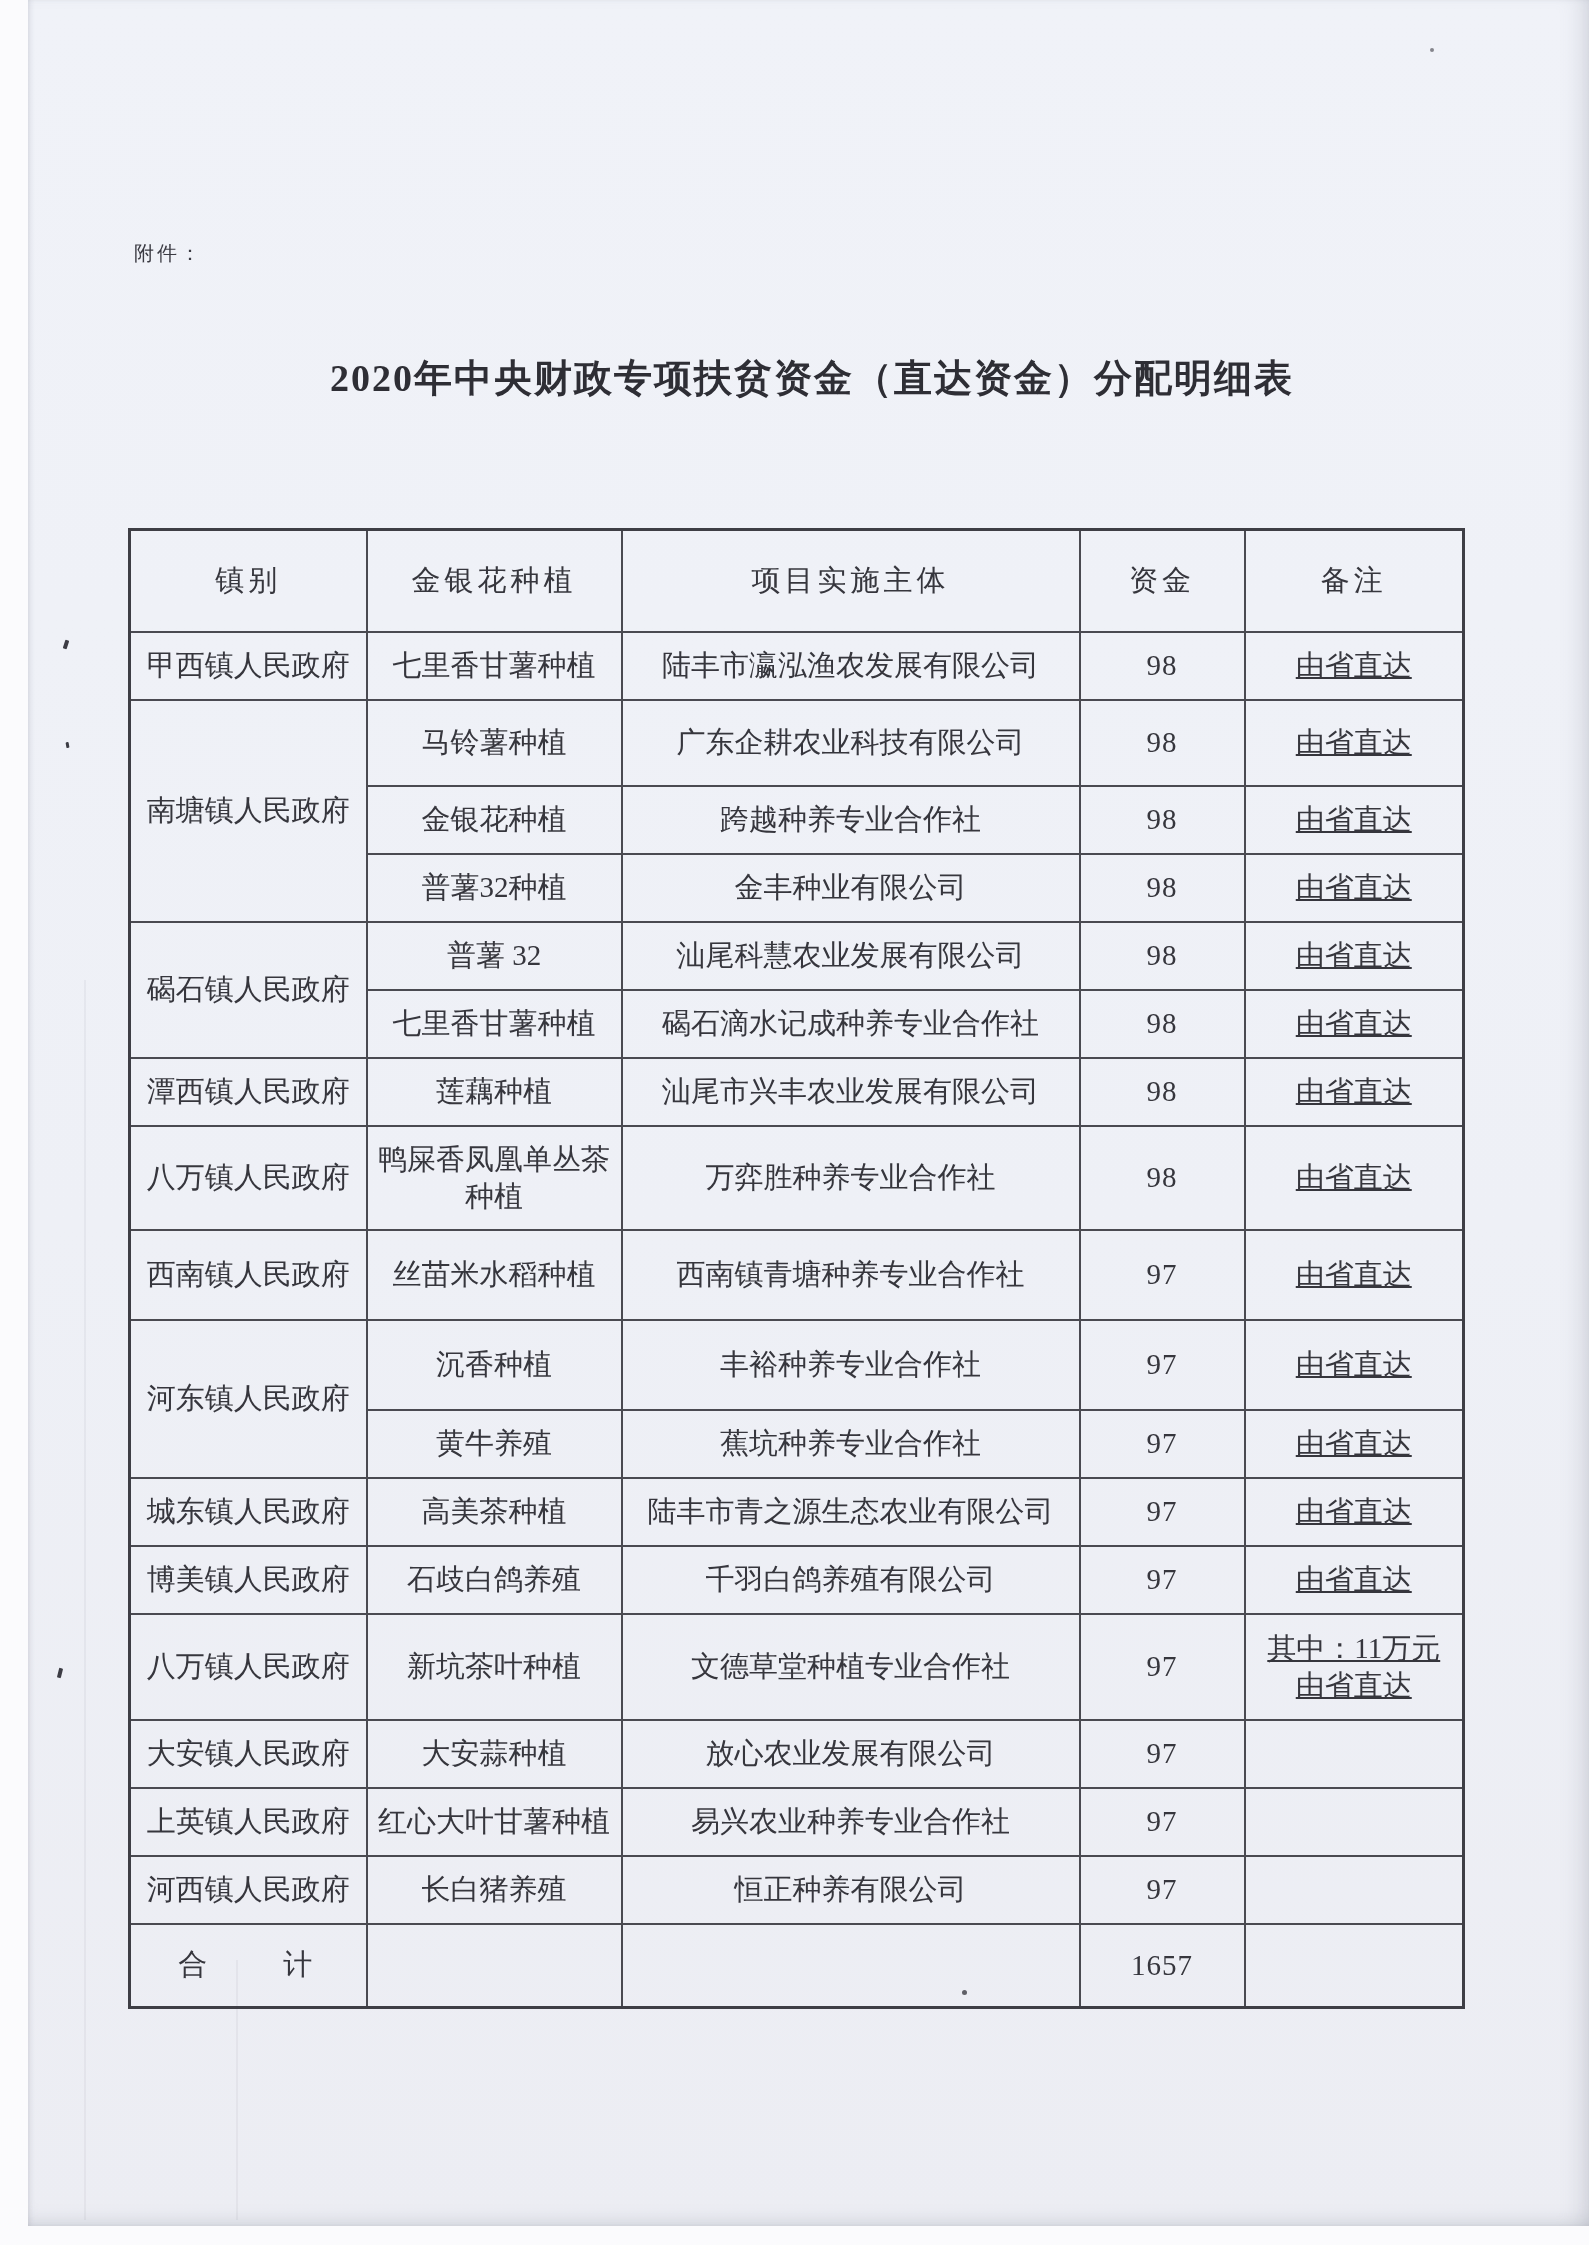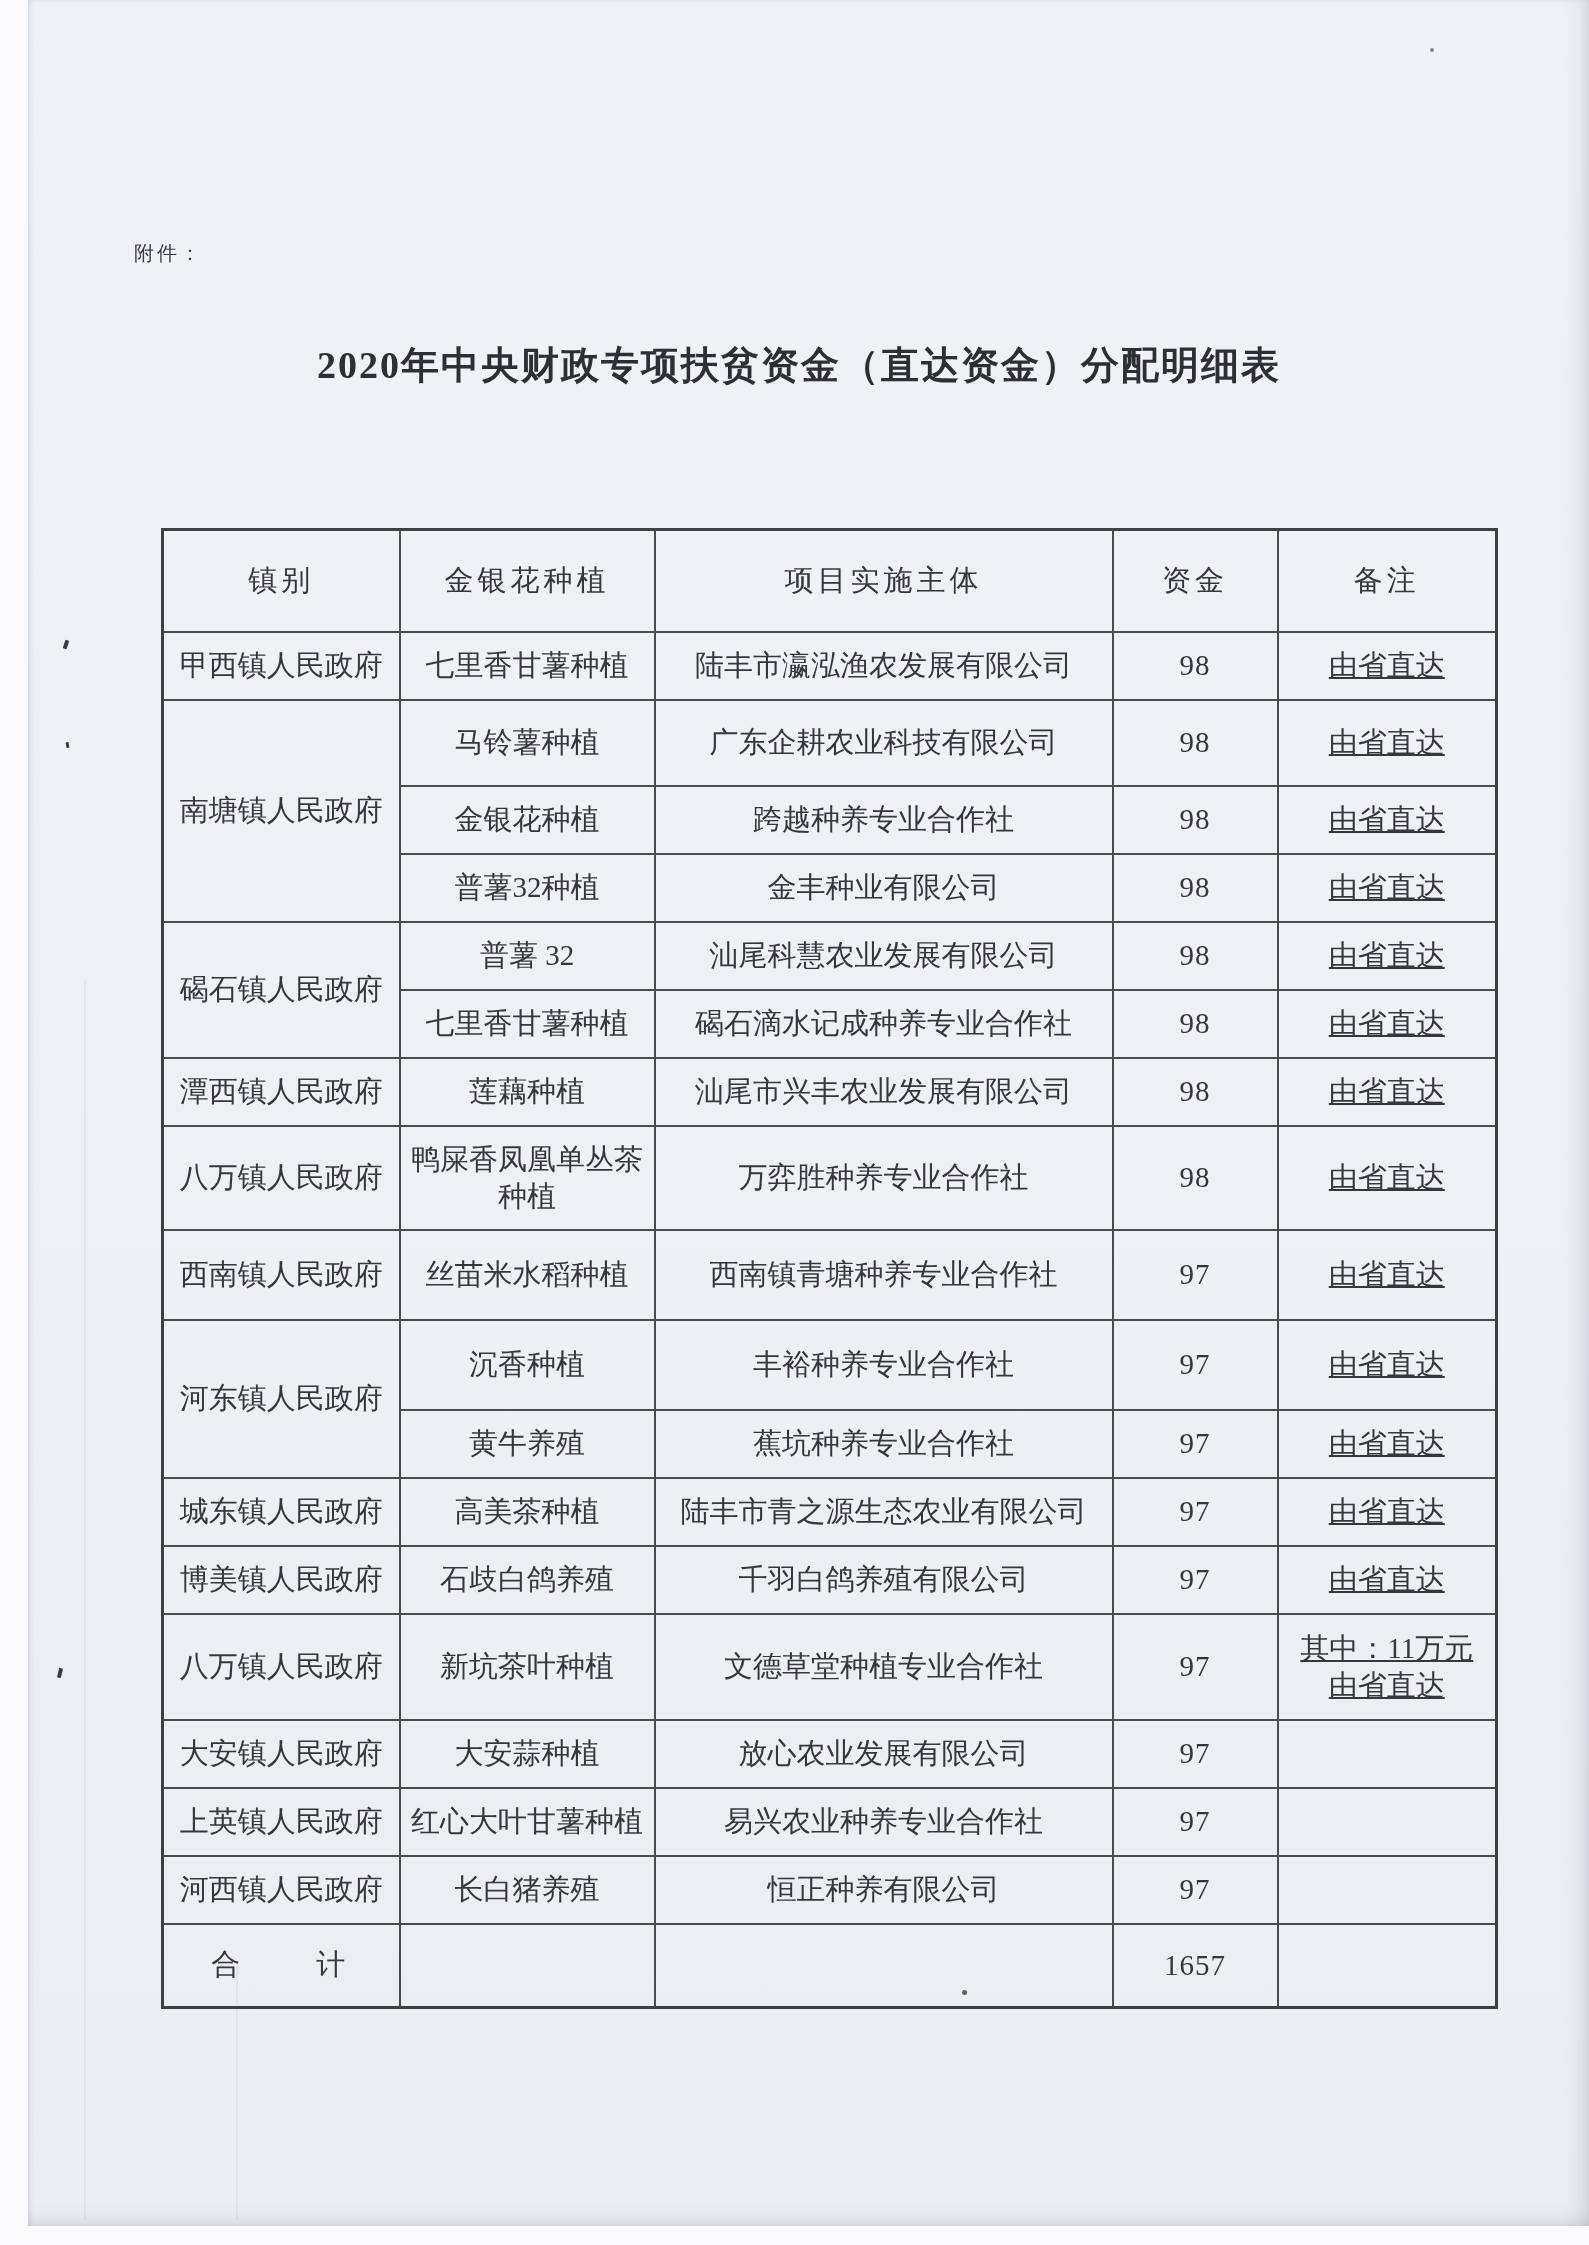--- a/index.html
+++ b/index.html
@@ -4,26 +4,26 @@
 <style>
   html,body{margin:0;padding:0;background:#dcdee6;}
   .scan-bed{position:relative;width:1589px;height:2245px;background:#fbfbfd;overflow:hidden;
     font-family:"Liberation Serif","DejaVu Serif",serif;}
   .paper{position:absolute;left:28px;top:0;width:1561px;height:2226px;
     background:linear-gradient(180deg,#f0f2f8 0%,#eef0f6 55%,#ecedf3 100%);
     box-shadow:inset -20px 0 26px -18px rgba(110,115,132,.30),
                inset 0 -16px 20px -14px rgba(110,115,132,.22),
                inset 3px 0 6px -3px rgba(90,95,110,.25);}
   .attachment{position:absolute;left:106px;top:240px;font-size:20px;color:#3a3a42;letter-spacing:3px;}
-  .doc-title{position:absolute;left:100px;top:336px;width:1334px;margin:4px;text-align:center;
+  .doc-title{position:absolute;left:100px;top:336px;width:1334px;margin:17px;text-align:center;
     font-size:38px;font-weight:700;color:#2e2e35;letter-spacing:2px;}
   .unit-note{position:absolute;left:100px;top:470px;width:1334px;box-sizing:border-box;
     text-align:right;padding-right:130px;font-size:28px;color:#35353c;letter-spacing:2px;}
   table.alloc{position:absolute;left:100px;top:528px;width:1334px;border-collapse:collapse;
-    table-layout:fixed;border:3px solid #3e3e45;margin-left:33px;}
+    table-layout:fixed;border:3px solid #3e3e45;}
   th,td{border:2px solid #4a4a51;text-align:center;vertical-align:middle;
     font-size:29px;color:#36363d;padding:2px 6px;overflow:hidden;}
   thead tr{height:102px;}
   thead th{font-weight:400;letter-spacing:4px;}
   tbody tr{height:68px;}
   tbody tr:nth-child(2){height:86px;}
   tbody tr:nth-child(8){height:104px;}
   tbody tr:nth-child(9){height:90px;}
   tbody tr:nth-child(10){height:90px;}
   tbody tr:nth-child(14){height:106px;}

